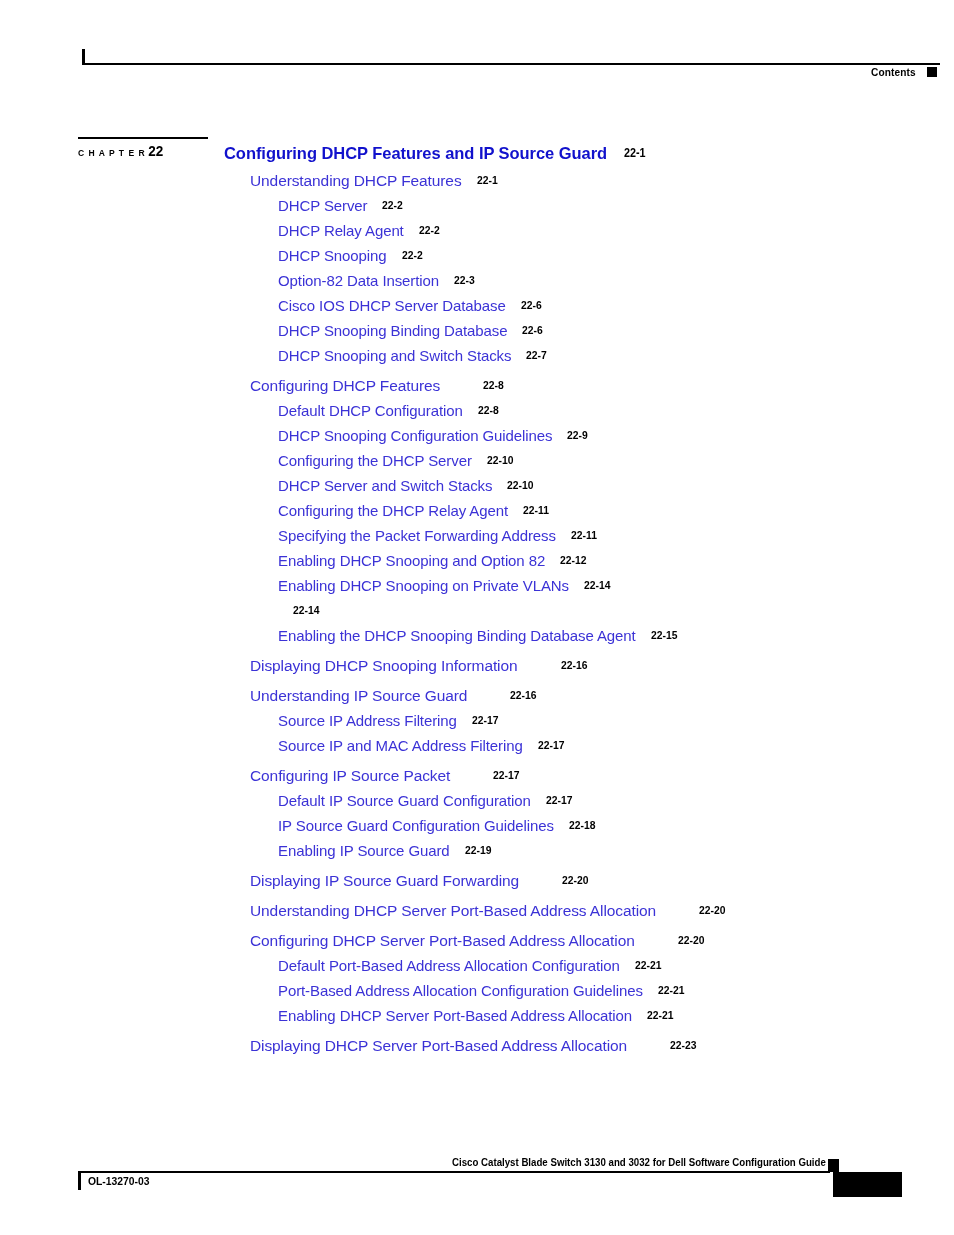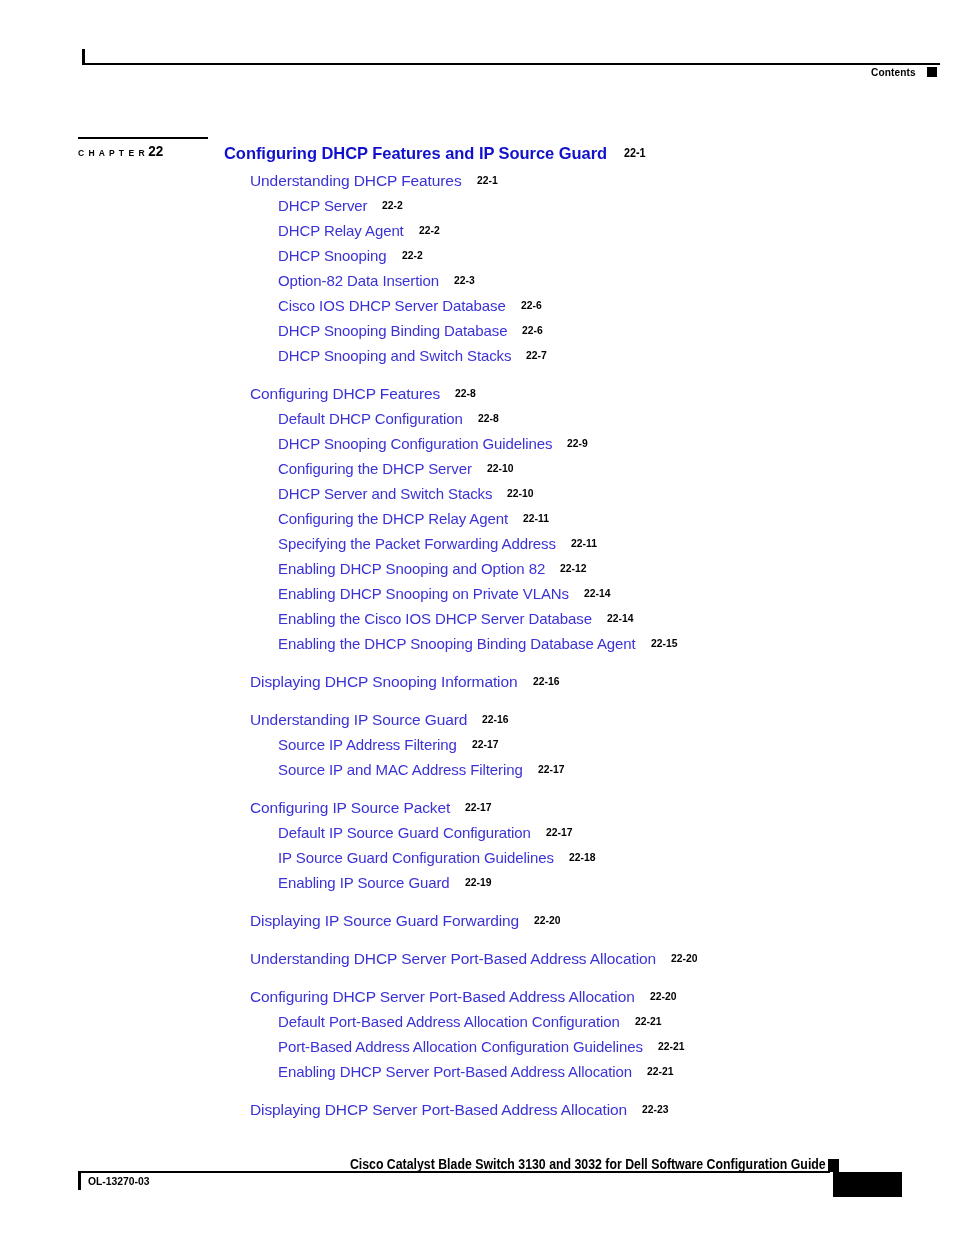--- a/index.html
+++ b/index.html
@@ -164,38 +164,39 @@
     color: #3b32d6;
     font-size: 15px;
     letter-spacing: -0.1px;
   }
   .lvl-2 .pageref {
     margin-left: 15px;
   }
 
   
   .gap-before {
-    margin-top: 13px;
+    margin-top: 5px;
+    gap: 28px;
   }
 
   
   .footer {
     position: absolute;
     left: 0;
     top: 1120px;
     width: 954px;
     height: 115px;
   }
   .footer-guide {
     position: absolute;
     left: 0;
     top: 36px;
     width: 826px;
     text-align: right;
-    font-size: 14px;
+    font-size: 11px;
     font-weight: bold;
     color: #000000;
     white-space: nowrap;
   }
   .footer-guide span {
     display: inline-block;
     transform: scaleX(0.88);
     transform-origin: right center;
   }
   .footer-square {
@@ -342,21 +343,20 @@
       </div>
       <div class="toc-entry lvl-2">
         <span class="title">Enabling DHCP Snooping and Option 82</span>
         <span class="pageref">22-12</span>
       </div>
       <div class="toc-entry lvl-2">
         <span class="title">Enabling DHCP Snooping on Private VLANs</span>
         <span class="pageref">22-14</span>
       </div>
       <div class="toc-entry lvl-2">
-        <span class="title">Enabling the Cisco IOS DHCP Server Database</span>
         <span class="pageref">22-14</span>
       </div>
       <div class="toc-entry lvl-2">
         <span class="title">Enabling the DHCP Snooping Binding Database Agent</span>
         <span class="pageref">22-15</span>
       </div>
       <div class="toc-entry lvl-1 gap-before">
         <span class="title">Displaying DHCP Snooping Information</span>
         <span class="pageref">22-16</span>
       </div>

